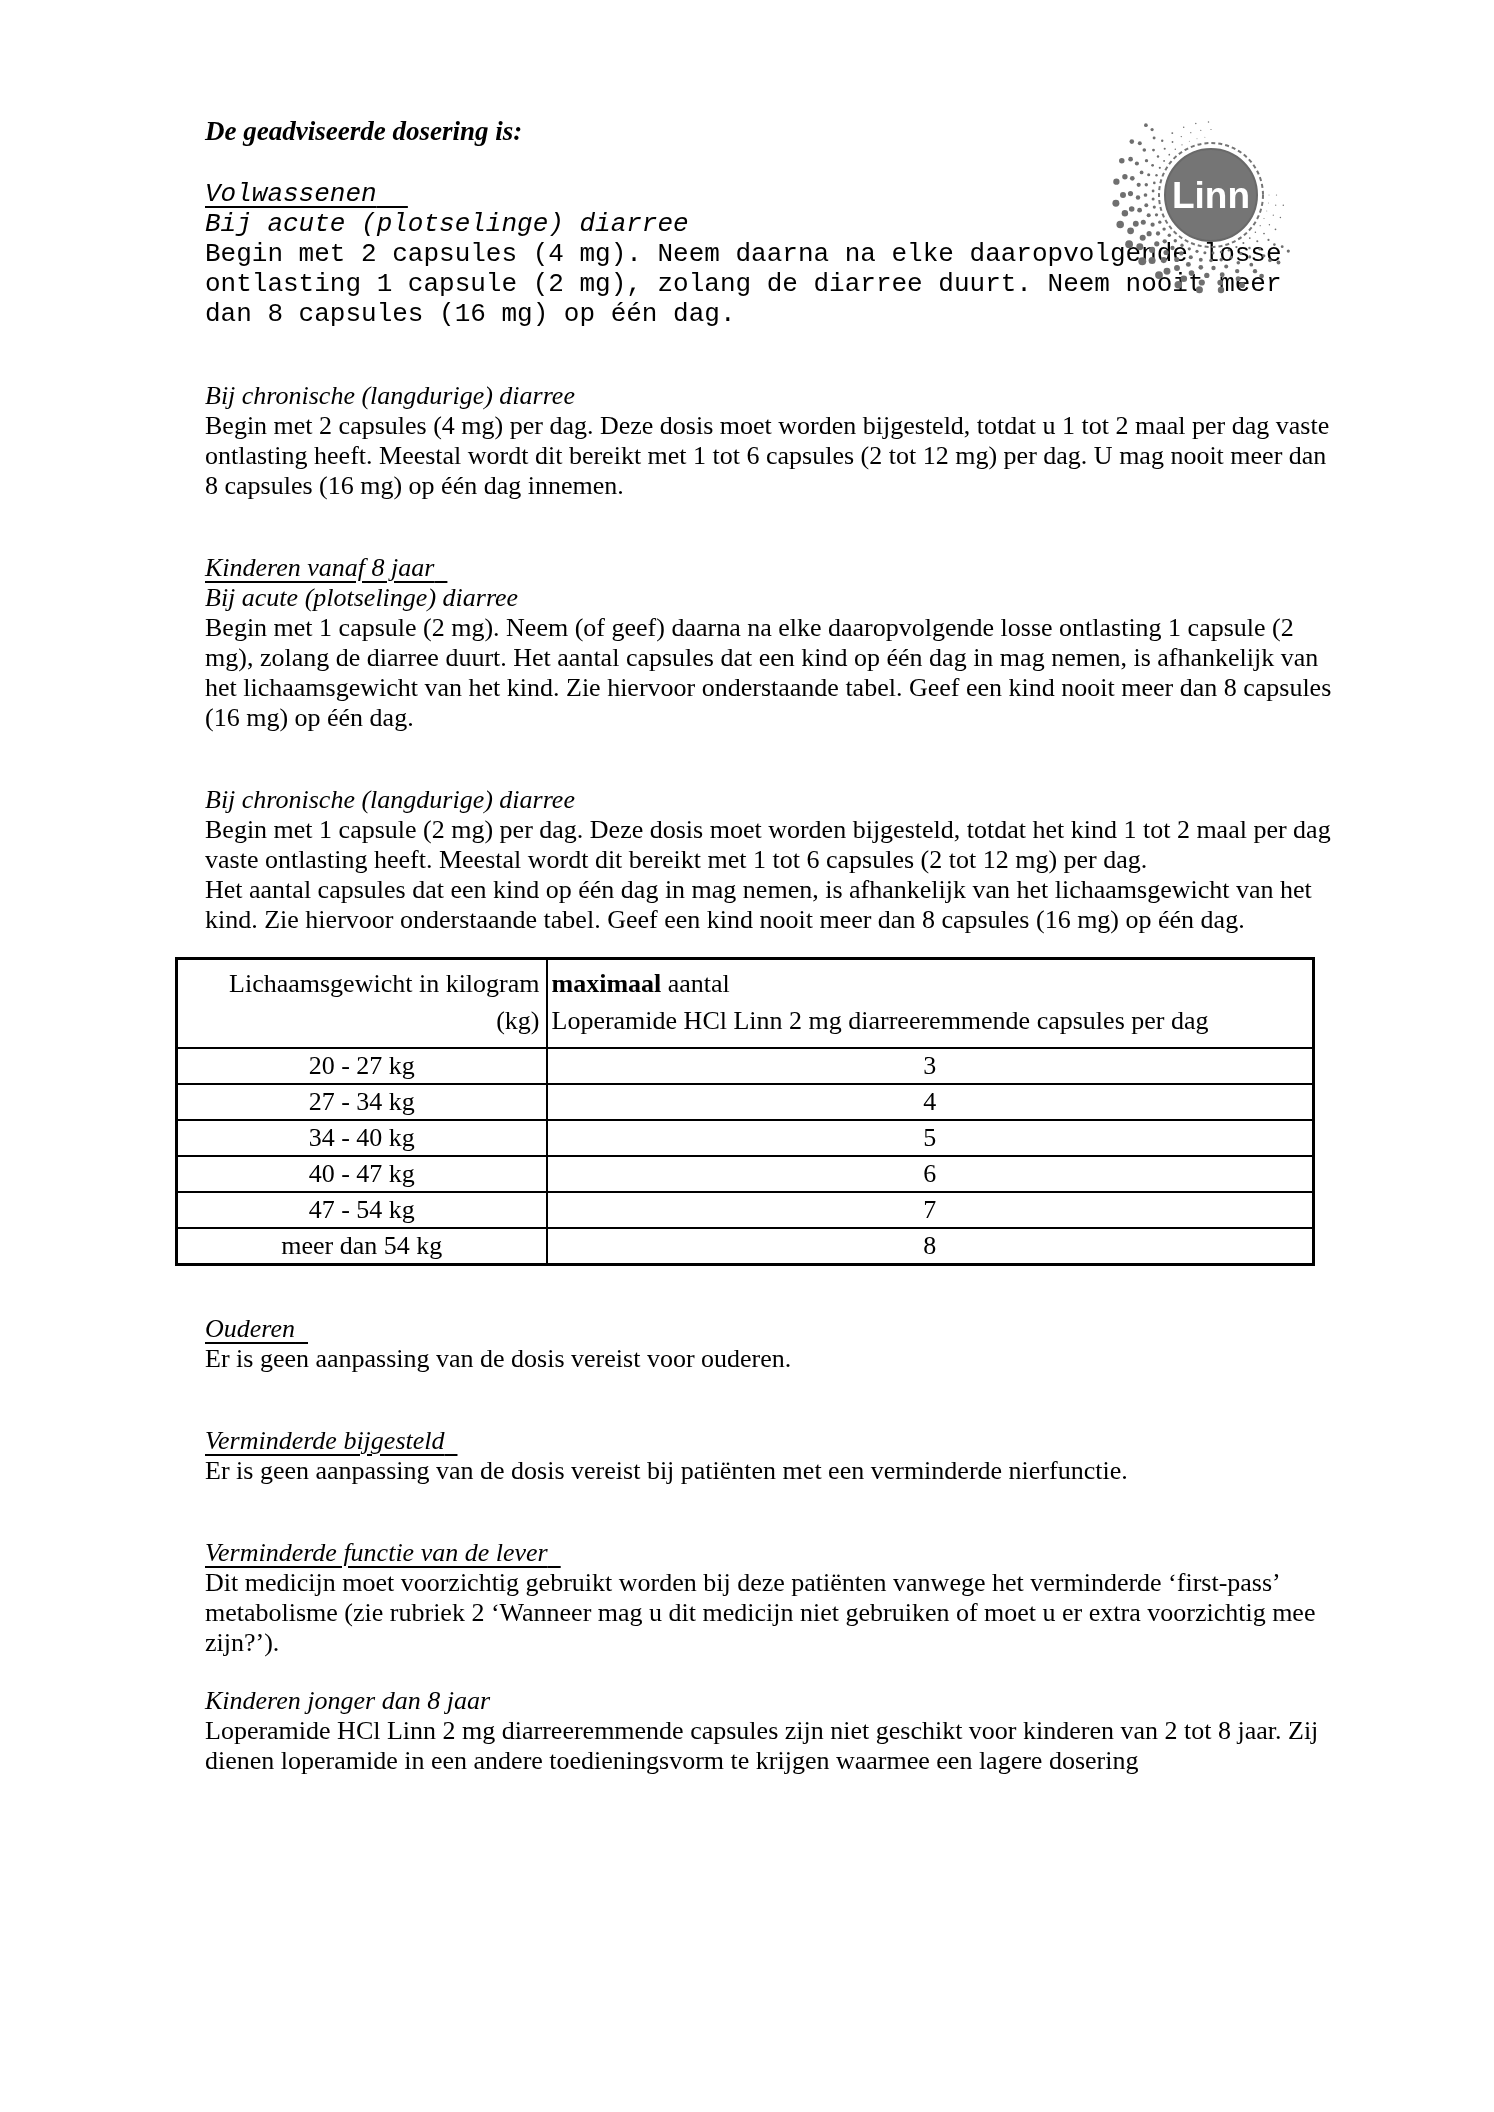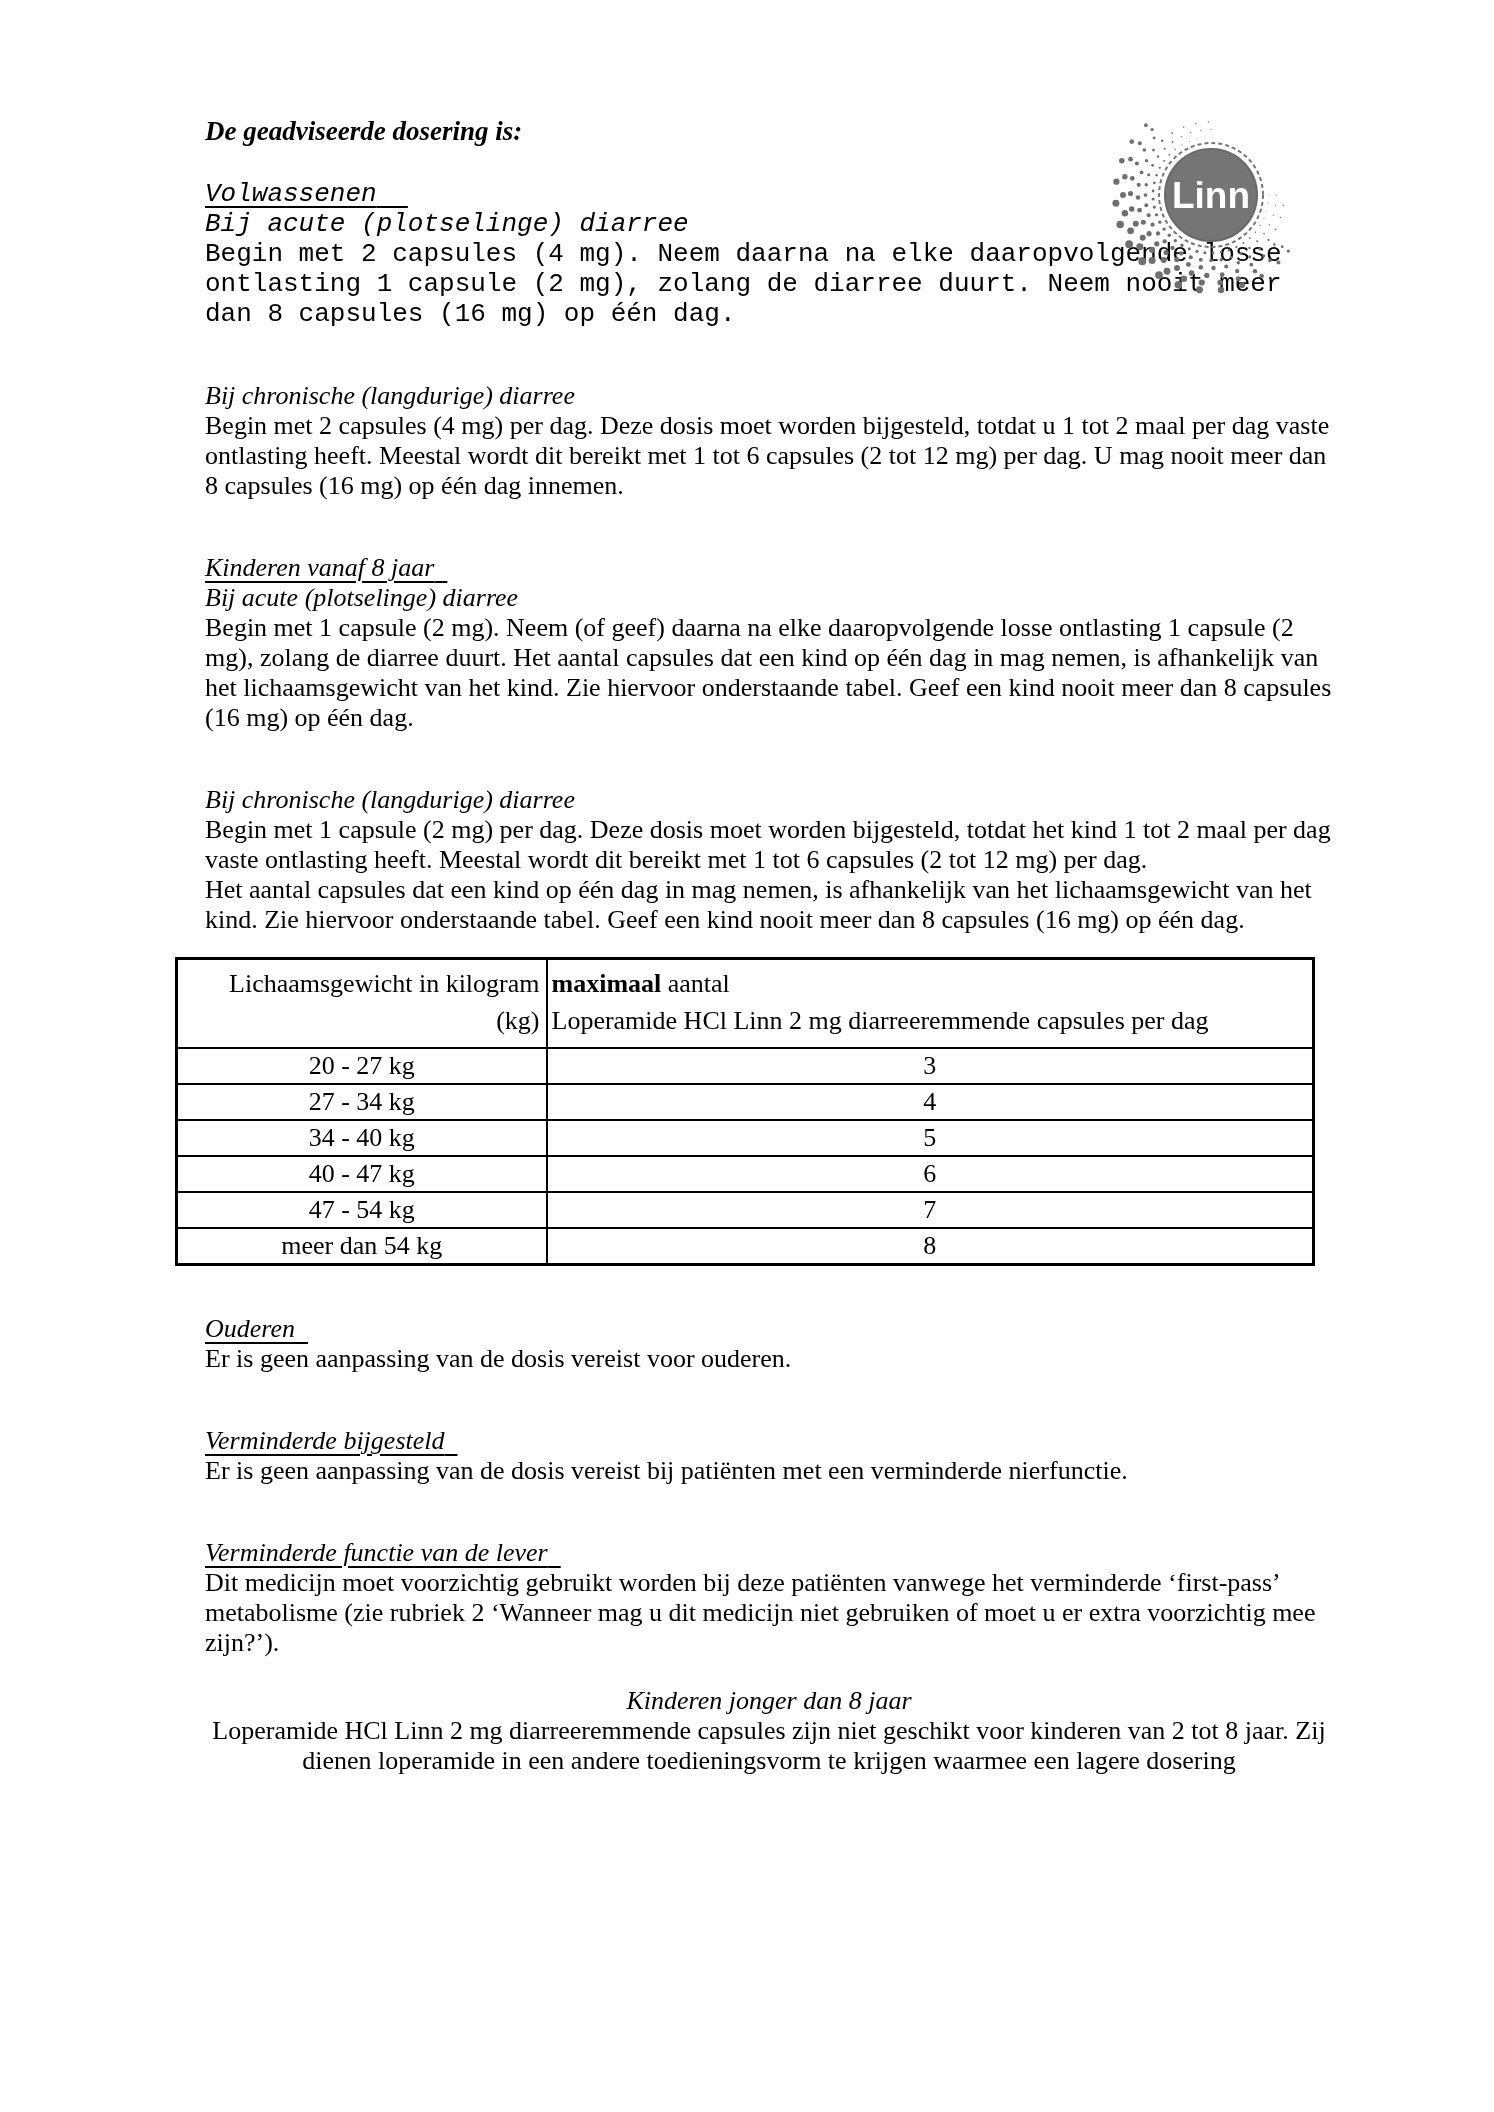--- a/index.html
+++ b/index.html
@@ -27,21 +27,21 @@
     font-family:"Liberation Sans","DejaVu Sans",sans-serif;
     font-weight:bold; font-size:37px; fill:#ffffff;
   }
 
   
   .body-text { font-size:26px; line-height:30px; max-width:1128px; }
   .intro { margin-top:21px; font-weight:bold; font-style:italic; font-size:27px; }
   .sec { margin-top:52px; }
   .sec.first { margin-top:33px;font-family:Liberation Mono, monospace; }
   .sec.after-table { margin-top:48px; }
-  .sec.tight { margin-top:28px;text-align:center; }
+  .sec.tight { margin-top:28px; }
   .uh {
     font-style:italic; text-decoration:underline;
     text-decoration-thickness:2px; text-underline-offset:5px;
   }
   .uh::after { content:"\00a0\00a0"; }
   .ih { font-style:italic; }
   .sec p { margin:0; }
 
   
   .dose-table {

